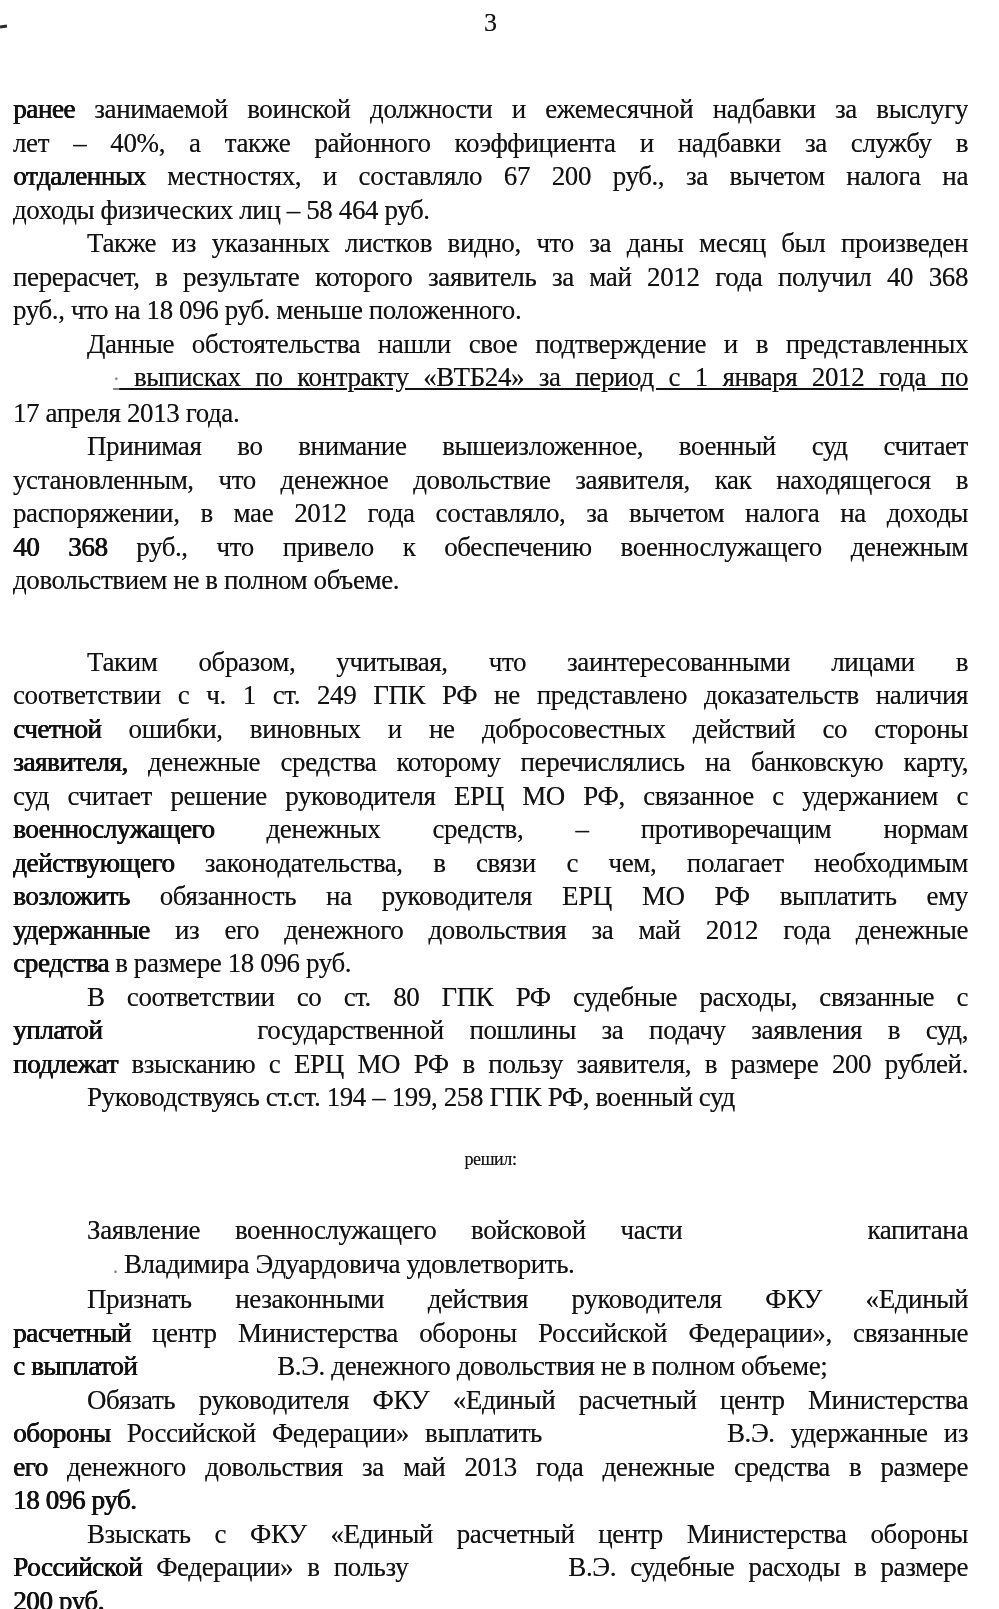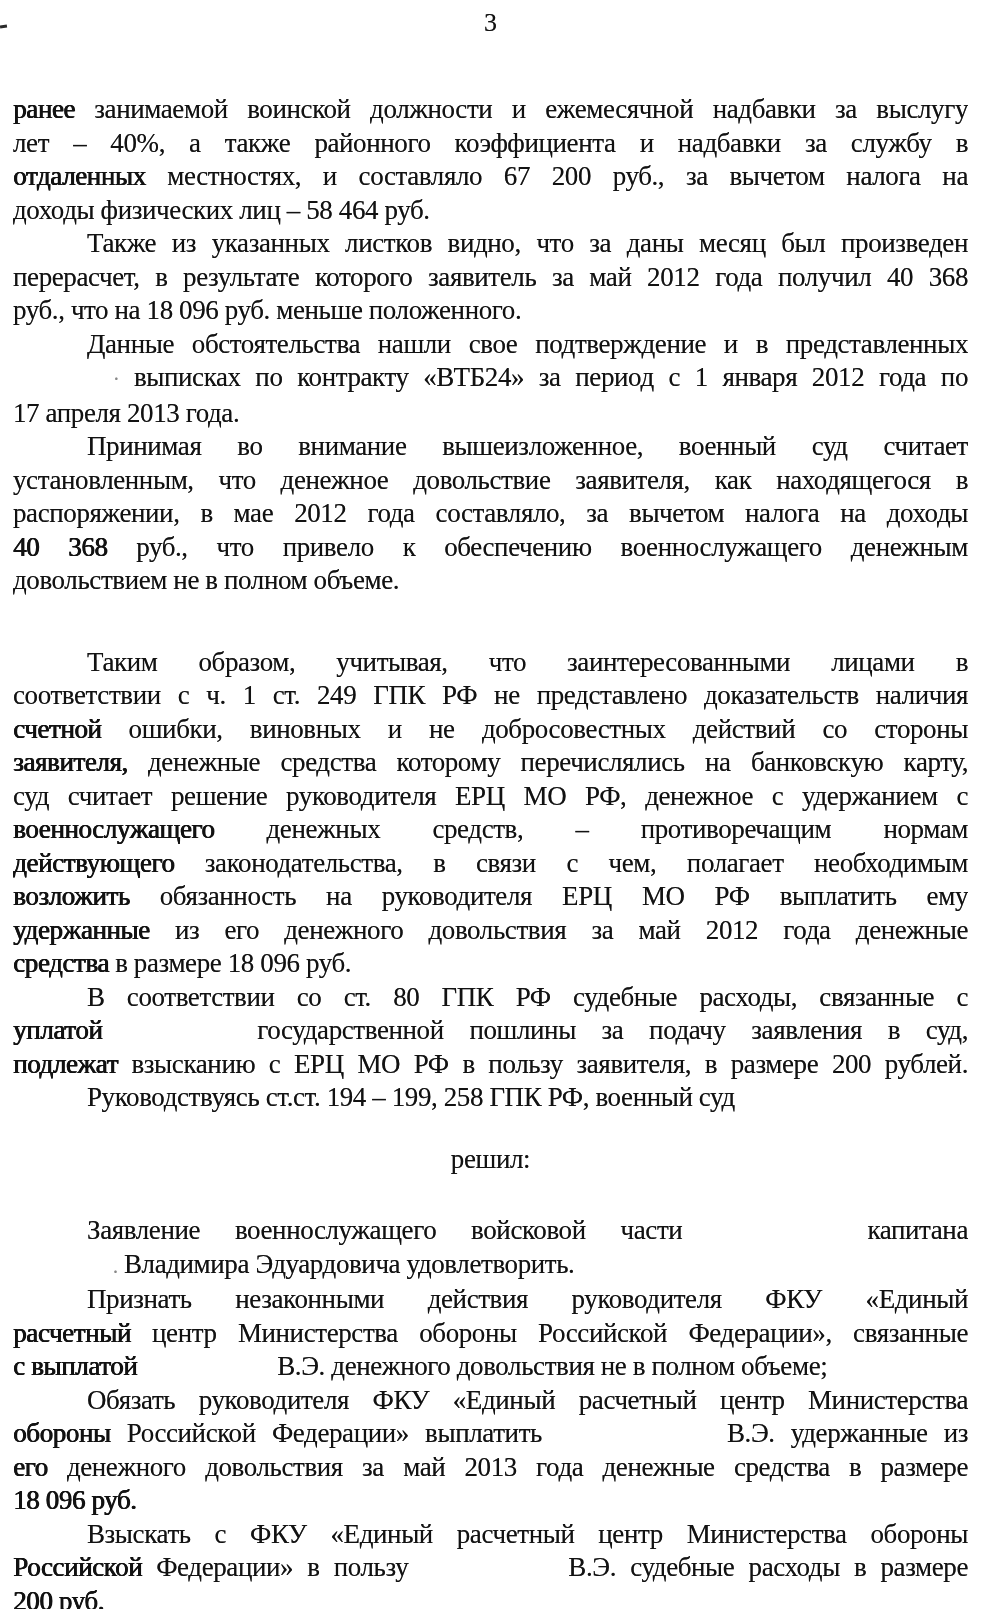--- a/index.html
+++ b/index.html
@@ -55,21 +55,21 @@
   .b {
     text-shadow: 0.7px 0 0 currentColor, 0 0.35px 0 currentColor;
   }
   .f {
     opacity: 0.5;
     font-size: 20px;
   }
   .resolution-heading {
     margin-top: 28px;
     margin-bottom: 38px;
-    font-size: 27px;
+    font-size: 18px;
     line-height: 33.5px;
     text-align: center;
     text-shadow: 0 0 0.4px rgba(0,0,0,0.55);
   }
   .resolution-body {
     margin-top: 4px;
   }
 </style>
 </head>
 <body>
@@ -84,36 +84,36 @@
         <div class="line"><span class="b">отдаленных</span><span> местностях, и составляло 67&nbsp;200&nbsp;руб., за вычетом налога на</span></div>
         <div class="line last"><span>доходы физических лиц – 58&nbsp;464 руб.</span></div>
       </div>
       <div>
         <div class="line" style="padding-left: 74px;"><span>Также из указанных листков видно, что за даны месяц был произведен</span></div>
         <div class="line"><span>перерасчет, в результате которого заявитель за май 2012 года получил 40&nbsp;368</span></div>
         <div class="line last"><span>руб., что на 18&nbsp;096 руб. меньше положенного.</span></div>
       </div>
       <div>
         <div class="line" style="padding-left: 74px;"><span>Данные обстоятельства нашли свое подтверждение и в представленных</span></div>
-        <div class="line" style="padding-left: 100px;"><span class="f">·</span><span> выписках по контракту «ВТБ24» за период с 1 января 2012 года по</span></div>
+        <div class="line" style="padding-left: 100px; text-decoration: underline;"><span class="f">·</span><span> выписках по контракту «ВТБ24» за период с 1 января 2012 года по</span></div>
         <div class="line last"><span>17 апреля 2013 года.</span></div>
       </div>
       <div>
         <div class="line" style="padding-left: 74px;"><span>Принимая во внимание вышеизложенное, военный суд считает</span></div>
         <div class="line"><span>установленным, что денежное довольствие заявителя, как находящегося в</span></div>
         <div class="line"><span>распоряжении, в мае 2012 года составляло, за вычетом налога на доходы</span></div>
         <div class="line"><span class="b">40&nbsp;368</span><span> руб., что привело к обеспечению военнослужащего денежным</span></div>
         <div class="line last"><span>довольствием не в полном объеме.</span></div>
       </div>
       <div>
         <div class="line" style="padding-left: 74px; margin-top: 48px;"><span>Таким образом, учитывая, что заинтересованными лицами в</span></div>
         <div class="line"><span>соответствии с ч. 1 ст. 249 ГПК РФ не представлено доказательств наличия</span></div>
         <div class="line"><span class="b">счетной</span><span> ошибки, виновных и не добросовестных действий со стороны</span></div>
         <div class="line"><span class="b">заявителя,</span><span> денежные средства которому перечислялись на банковскую карту,</span></div>
-        <div class="line"><span>суд считает решение руководителя ЕРЦ МО РФ, денежное с удержанием с</span></div>
+        <div class="line"><span>суд считает решение руководителя ЕРЦ МО РФ, связанное с удержанием с</span></div>
         <div class="line"><span class="b">военнослужащего</span><span> денежных средств, – противоречащим нормам</span></div>
         <div class="line"><span class="b">действующего</span><span> законодательства, в связи с чем, полагает необходимым</span></div>
         <div class="line"><span class="b">возложить</span><span> обязанность на руководителя ЕРЦ МО РФ выплатить ему</span></div>
         <div class="line"><span class="b">удержанные</span><span> из его денежного довольствия за май 2012 года денежные</span></div>
         <div class="line last"><span class="b">средства</span><span> в размере 18&nbsp;096 руб.</span></div>
       </div>
       <div>
         <div class="line" style="padding-left: 74px;"><span>В соответствии со ст. 80 ГПК РФ судебные расходы, связанные с</span></div>
         <div class="line"><span class="b">уплатой</span><span class="gap" style="width: 155px;"></span><span>государственной пошлины за подачу заявления в суд,</span></div>
         <div class="line"><span class="b">подлежат</span><span> взысканию с ЕРЦ МО РФ в пользу заявителя, в размере 200 рублей.</span></div>

